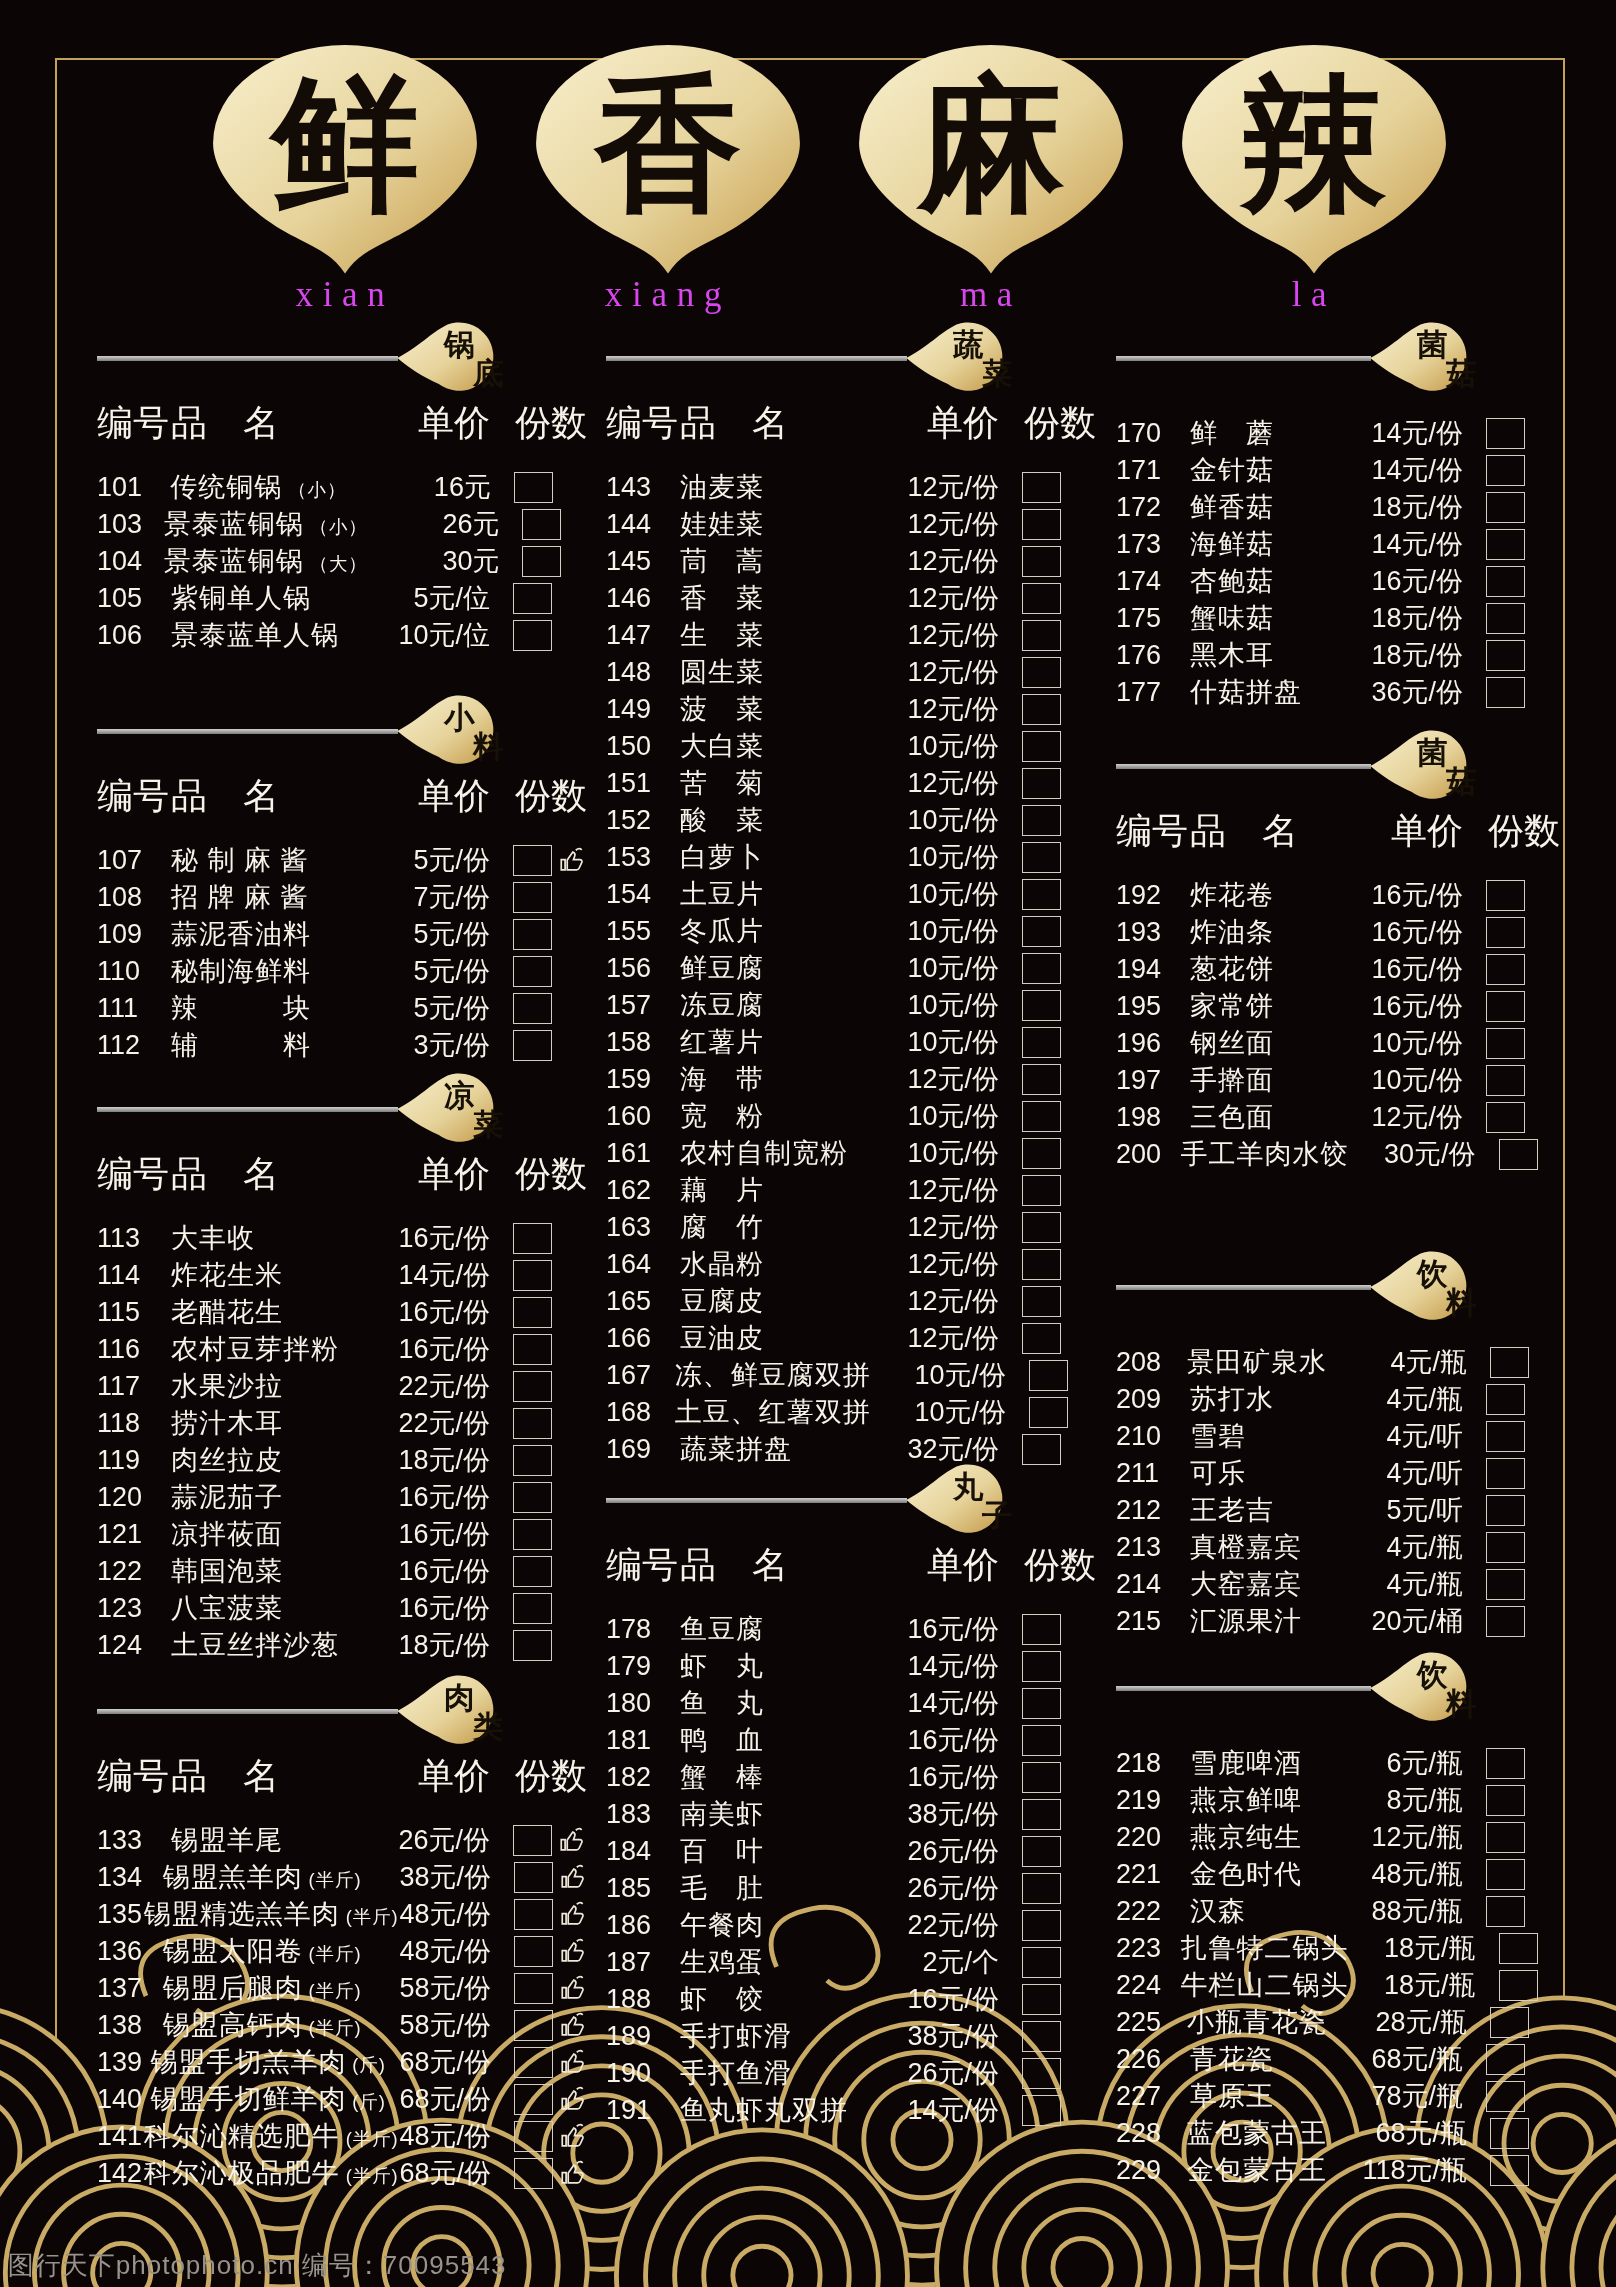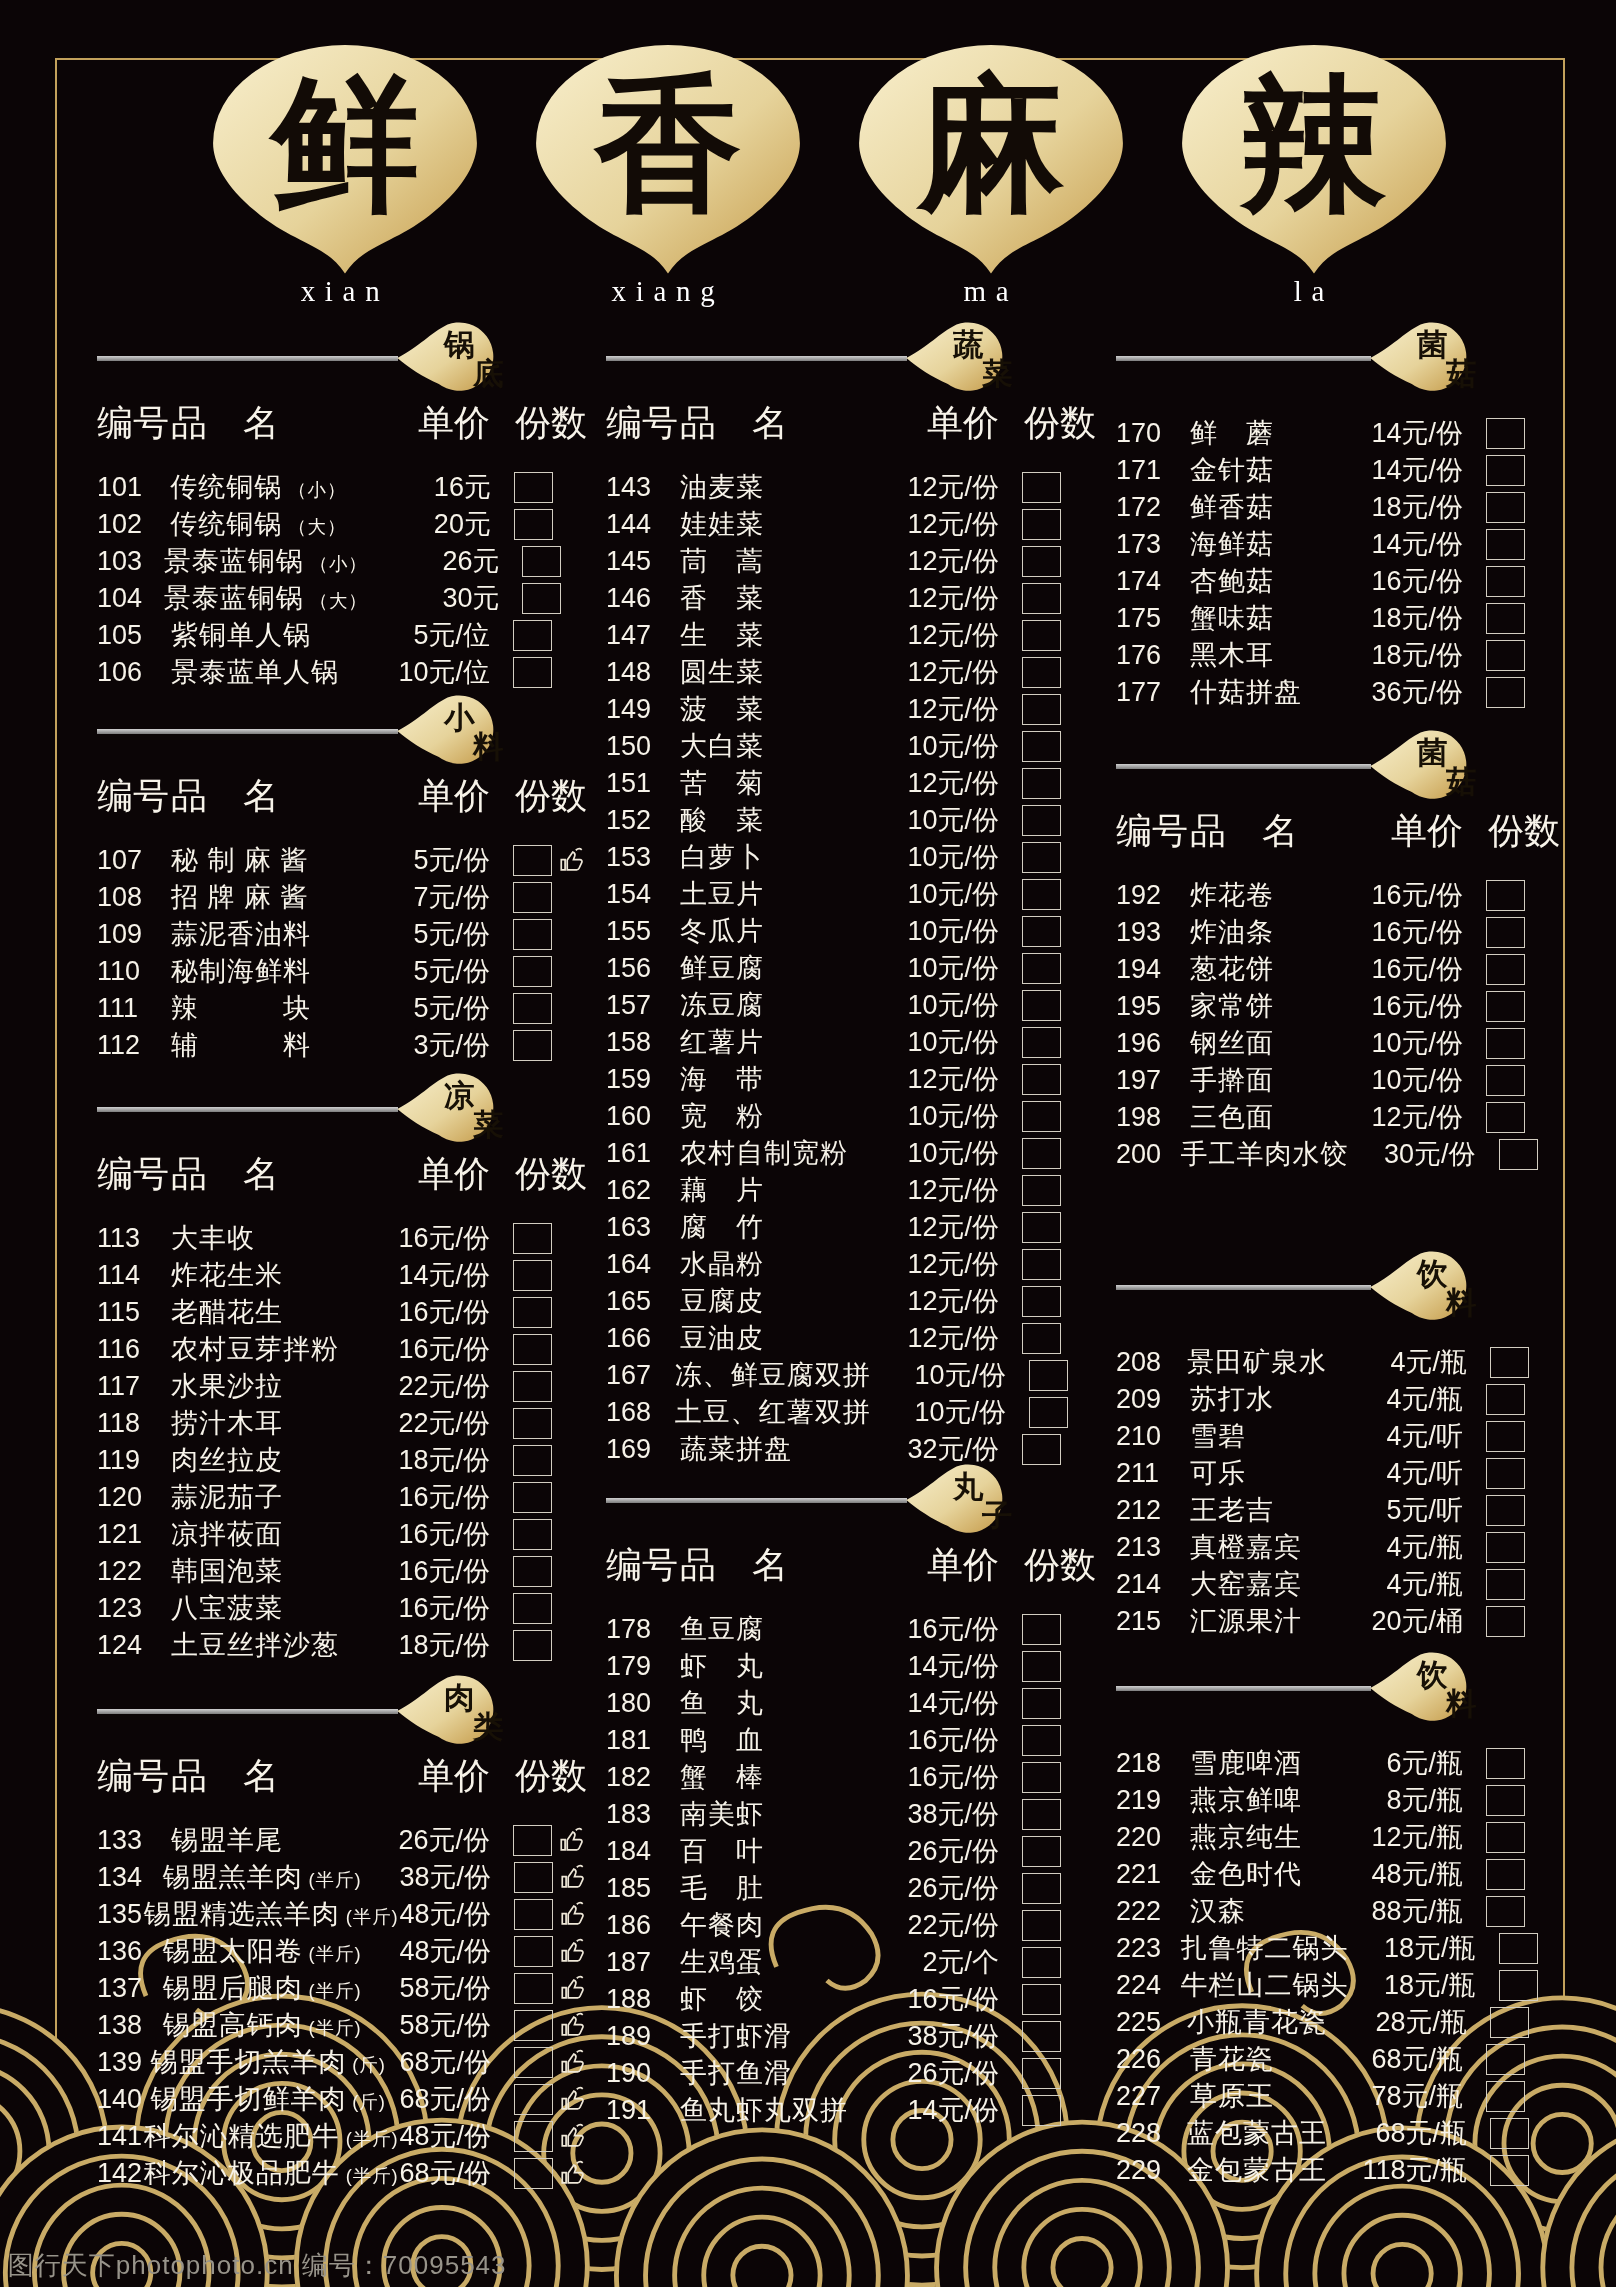--- a/index.html
+++ b/index.html
@@ -9,21 +9,21 @@
          border:2.9px solid #c3a25c;z-index:0;}
   
   .title{position:absolute;top:41px;left:209px;width:1241px;display:flex;
          justify-content:space-between;z-index:2;}
   .lantern{width:272px;text-align:center;}
   .lantern svg{width:272px;height:238px;display:block;}
   .bshape{fill:url(#goldg);}
   .lchar{font-family:"Liberation Serif","DejaVu Serif",serif;font-weight:bold;
          font-size:108px;fill:#120b06;}
   .py{margin-top:-3.9px;font-family:"Liberation Serif","DejaVu Serif",serif;
-      font-size:29px;letter-spacing:9.7px;color:#ffffff;}
+      font-size:35px;letter-spacing:9.7px;color:#d946ef;}
   
   .col{position:absolute;top:0;height:2287px;z-index:2;}
   .col-left{left:97px;width:490px;}
   .col-mid{left:606px;width:490px;}
   .col-right{left:1116px;width:444px;}
   .section{position:absolute;left:0;right:0;}
   .divider{position:relative;height:82px;}
   .line{position:absolute;left:0;right:189px;top:41px;height:4.9px;
         background:linear-gradient(#cfcfcf,#7d7d7d);}
   .balloon{position:absolute;right:49px;top:0;width:146px;height:80px;}
@@ -123,29 +123,20 @@
   <div class="row">
     <span class="num">101</span>
     <span class="name"><span class="nm">传统铜锅</span><span class="size">（小）</span></span>
     <span class="price">16元</span>
     <span class="qty">
       <span class="box"></span>
 
     </span>
   </div>
 
-  <div class="row">
-    <span class="num">102</span>
-    <span class="name"><span class="nm">传统铜锅</span><span class="size">（大）</span></span>
-    <span class="price">20元</span>
-    <span class="qty">
-      <span class="box"></span>
-
-    </span>
-  </div>
 
   <div class="row">
     <span class="num">103</span>
     <span class="name"><span class="nm">景泰蓝铜锅</span><span class="size">（小）</span></span>
     <span class="price">26元</span>
     <span class="qty">
       <span class="box"></span>
 
     </span>
   </div>

